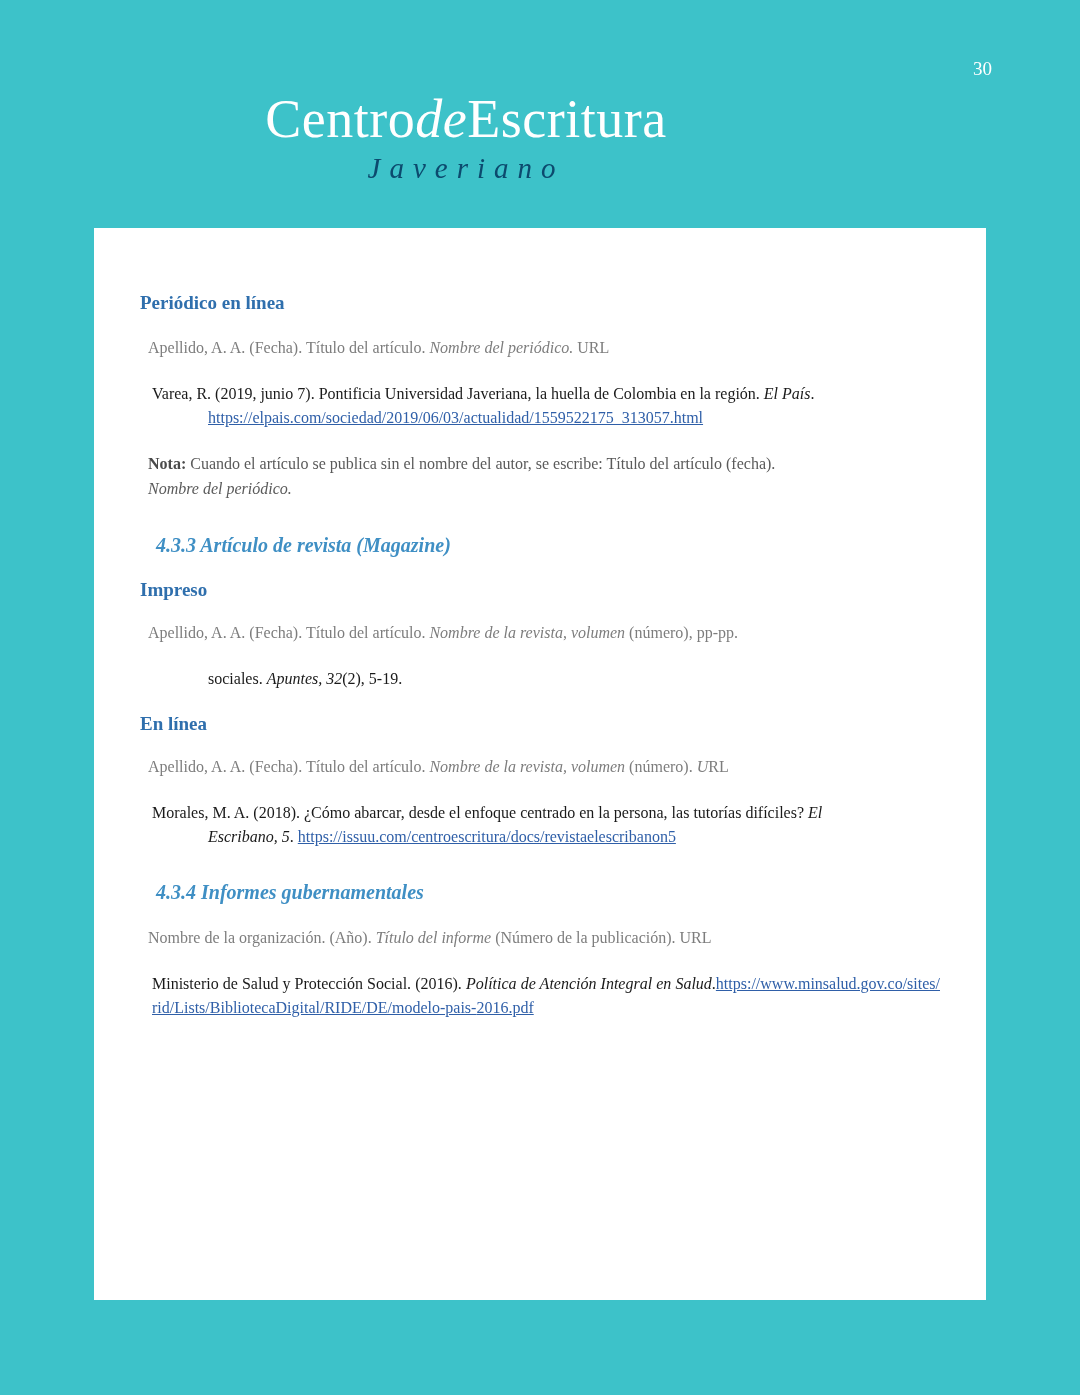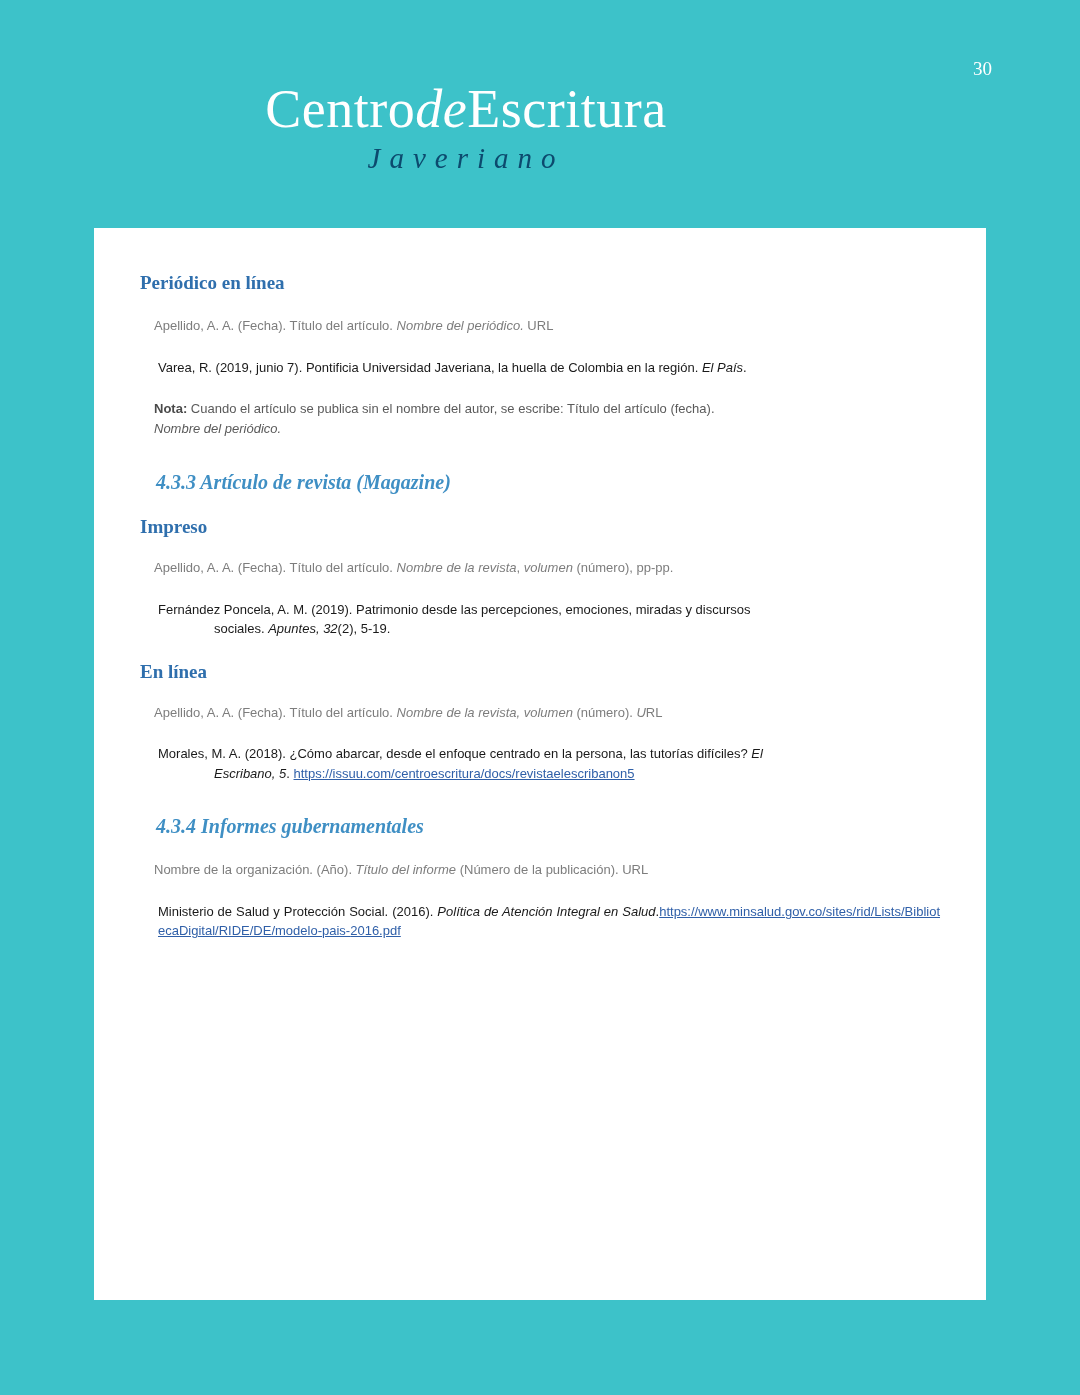--- a/index.html
+++ b/index.html
@@ -17,21 +17,21 @@
   .page-number {
     position: absolute;
     top: 58px;
     right: 88px;
     color: #ffffff;
     font-size: 19px;
     font-family: "Liberation Serif", serif;
   }
   .logo-block {
     position: absolute;
-    top: 82px;
+    top: 92px;
     left: 0;
     width: 932px;
     text-align: center;
     pointer-events: none;
   }
   .logo-line1 {
     color: #ffffff;
     font-size: 54px;
     letter-spacing: 0.5px;
     font-family: "Liberation Serif", serif;
@@ -51,46 +51,46 @@
   }
   .sheet {
     position: absolute;
     top: 228px;
     left: 94px;
     width: 892px;
     height: 1072px;
     background: #ffffff;
   }
   .content {
-    padding: 36px 46px 0 46px;
+    padding: 56px 46px 0 46px;
   }
   h3.head-blue {
     color: #2f6fad;
     font-size: 19px;
     font-weight: bold;
     margin: 8px 0 22px 0;
     font-family: "Liberation Serif", serif;
   }
   h3.head-blue.sub {
     margin: 14px 0 20px 0;
   }
   h2.numbered {
     color: #3f8fc4;
     font-size: 20px;
     font-style: italic;
     font-weight: bold;
     margin: 32px 0 22px 16px;
     font-family: "Liberation Serif", serif;
   }
   p {
-    margin: 0 0 22px 14px;
-    font-size: 13px;
+    margin: 0 0 22px 8px;
+    font-size: 16px;
     line-height: 1.5;
     color: #404040;
-    font-family: Liberation Sans, sans-serif;
+    font-family: Liberation Serif, serif;
   }
   .pattern {
     color: #7d7d7d;
   }
   .example {
     color: #1a1a1a;
     padding-left: 4px;
     text-indent: 0;
   }
   .example .hang {
@@ -126,31 +126,31 @@
   <div class="logo-line2">Javeriano</div>
 </div>
 
 <div class="sheet">
   <div class="content">
 
     <h3 class="head-blue">Periódico en línea</h3>
 
     <p class="pattern"><span>Apellido, A. A. (Fecha). Título del artículo. </span><i>Nombre del periódico.</i><span> URL</span></p>
 
-    <p class="example"><span>Varea, R. (2019, junio 7). Pontificia Universidad Javeriana, la huella de Colombia en la región. </span><i>El País</i><span>.</span></p>
+    <p class="example"><span>Varea, R. (2019, junio 7). Pontificia Universidad Javeriana, la huella de Colombia en la región. </span><i>El País</i><span>.</span><span class="hang"><a class="link" href="#">https://elpais.com/sociedad/2019/06/03/actualidad/1559522175_313057.html</a></span></p>
 
     <p class="note"><b>Nota:</b><span> Cuando el artículo se publica sin el nombre del autor, se escribe: Título del artículo (fecha).</span><br><i>Nombre del periódico.</i></p>
 
     <h2 class="numbered">4.3.3 Artículo de revista (Magazine)</h2>
 
     <h3 class="head-blue sub">Impreso</h3>
 
     <p class="pattern"><span>Apellido, A. A. (Fecha). Título del artículo. </span><i>Nombre de la revista</i><span>, </span><i>volumen</i><span> (número), pp-pp.</span></p>
 
-    <p class="example"><span>Fernández Poncela, A. M. (2019). Patrimonio desde las percepciones, emociones, miradas y discursos</span><span class="hang"><span>sociales. </span><i>Apuntes, 32</i><span>(2), 5-19.</span></span></p>
+    <p class="example"><span class="hang"><span>sociales. </span><i>Apuntes, 32</i><span>(2), 5-19.</span></span></p>
 
     <h3 class="head-blue sub">En línea</h3>
 
     <p class="pattern"><span>Apellido, A. A. (Fecha). Título del artículo. </span><i>Nombre de la revista, volumen</i><span> (número). </span><i>U</i><span>RL</span></p>
 
     <p class="example"><span>Morales, M. A. (2018). ¿Cómo abarcar, desde el enfoque centrado en la persona, las tutorías difíciles? </span><i>El</i><span class="hang"><i>Escribano, 5</i><span>. </span><a class="link" href="#">https://issuu.com/centroescritura/docs/revistaelescribanon5</a></span></p>
 
 
     <h2 class="numbered">4.3.4 Informes gubernamentales</h2>
 

